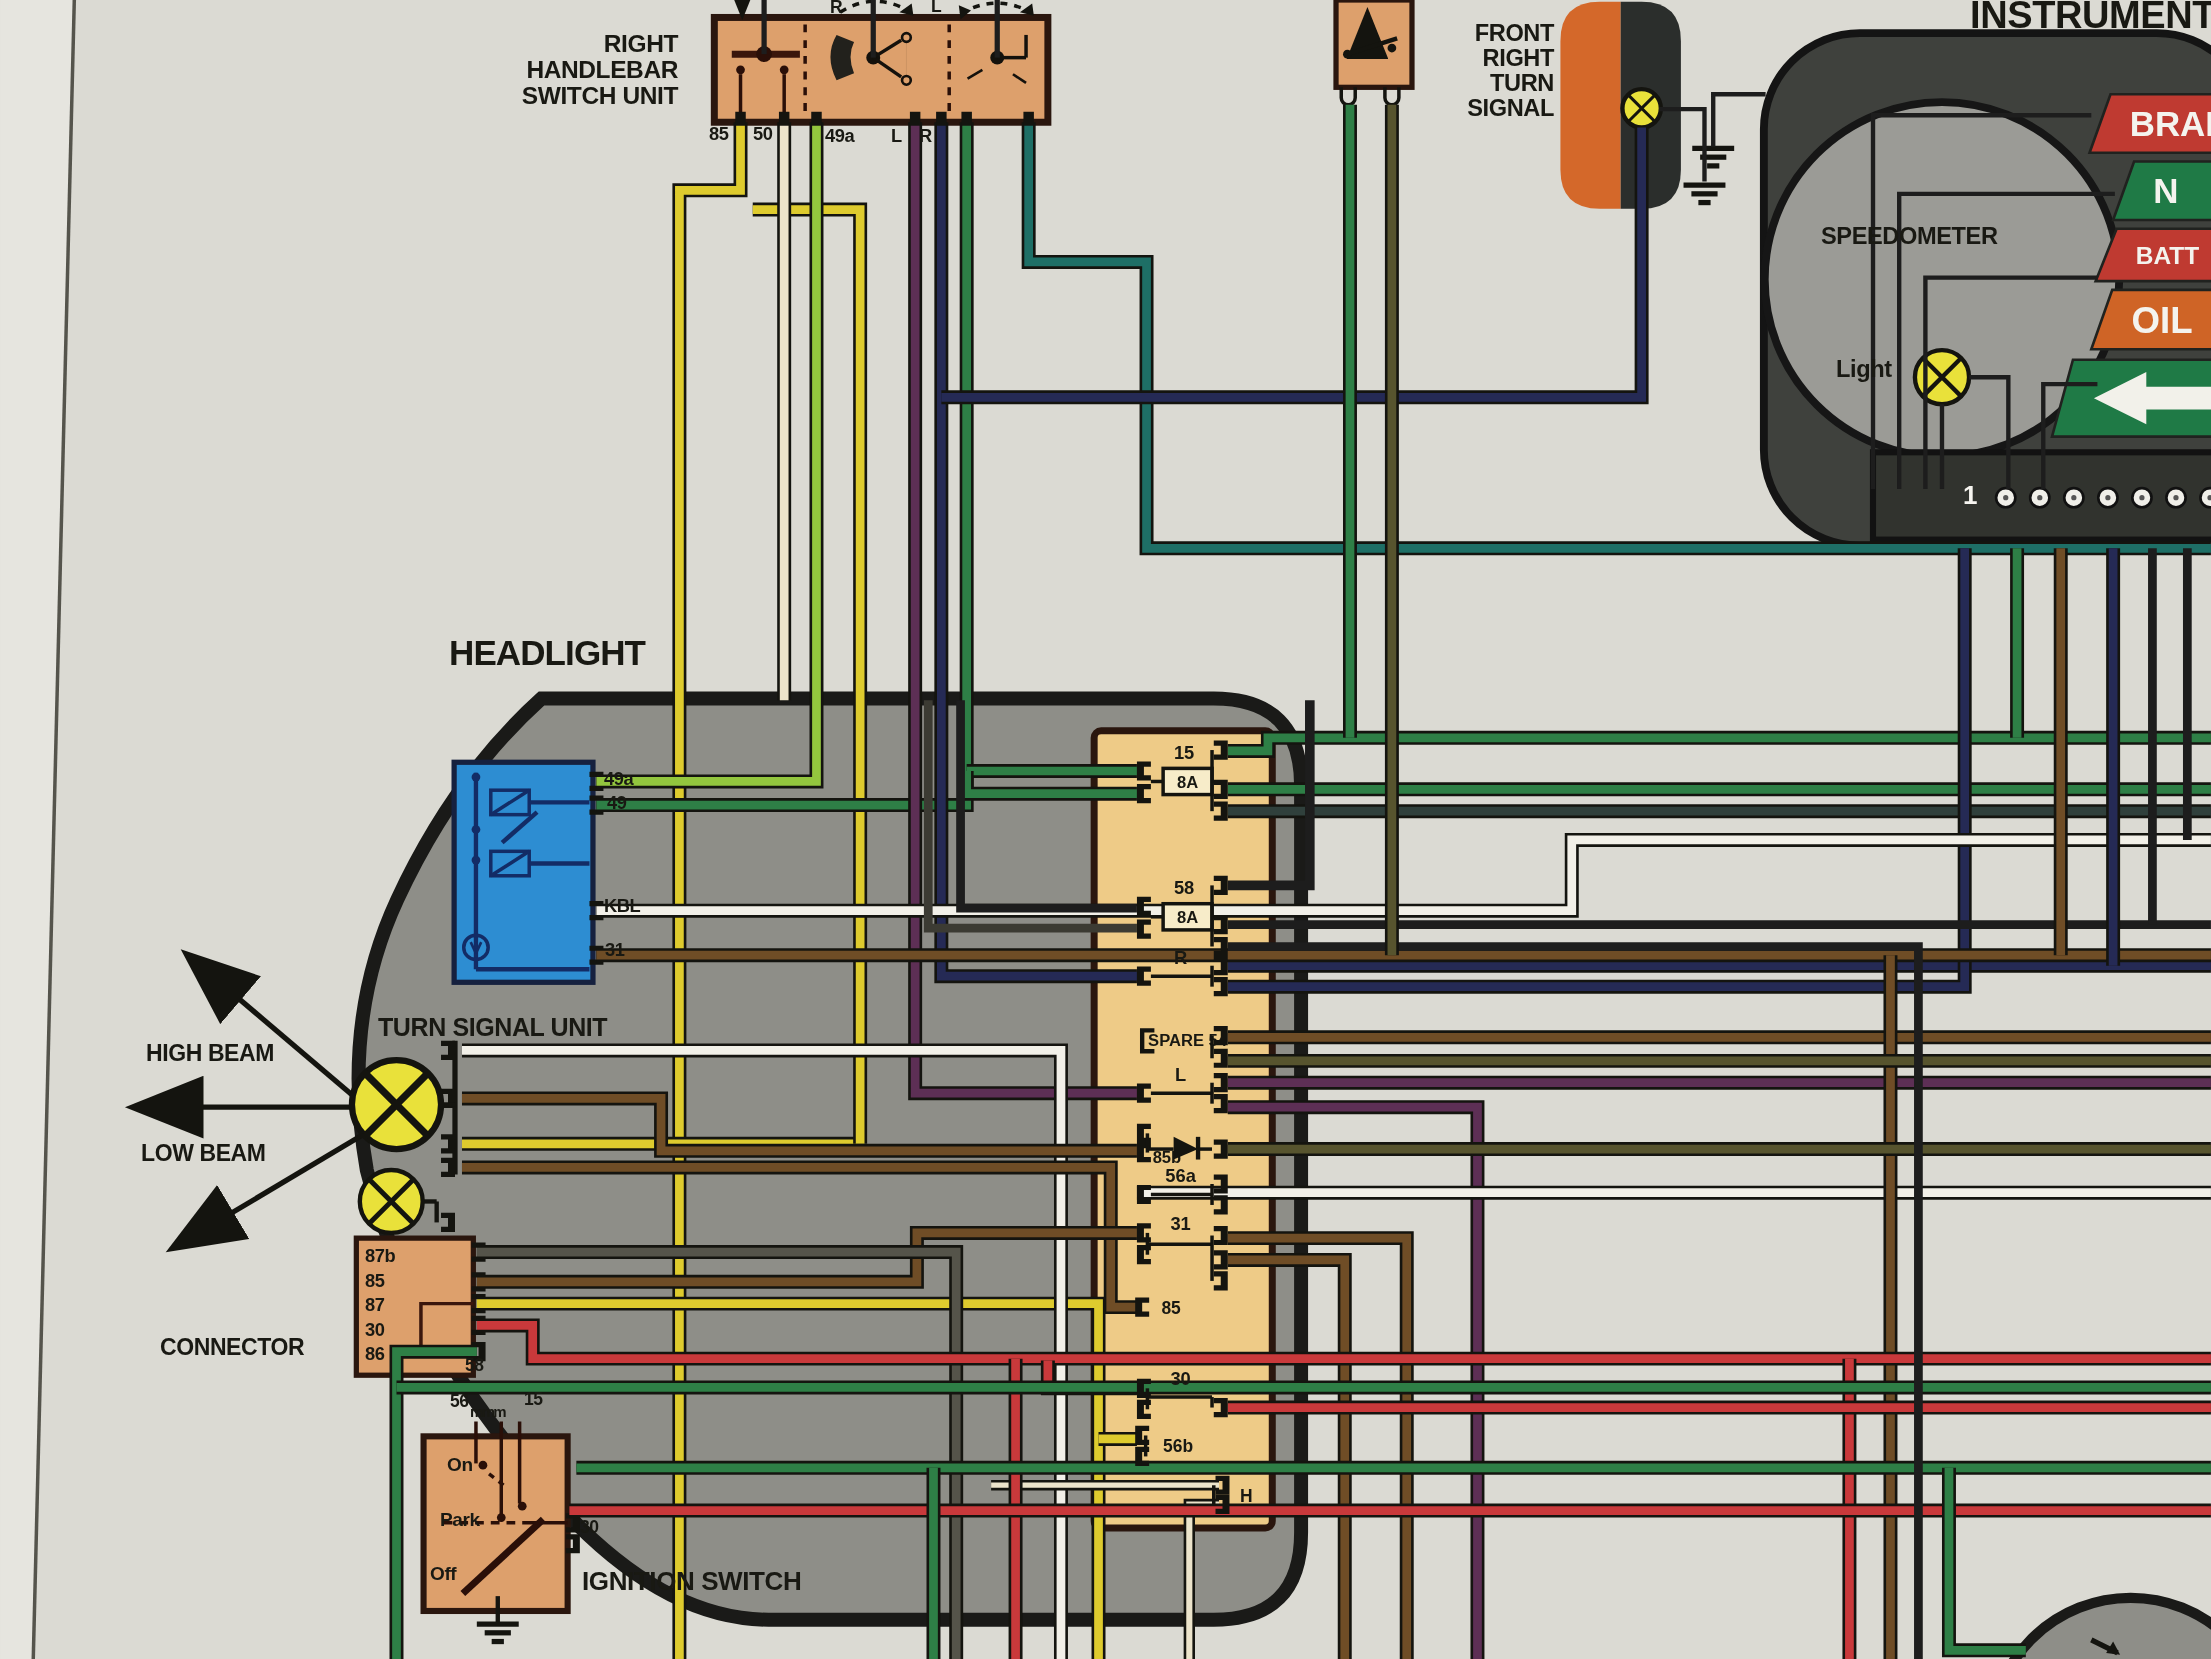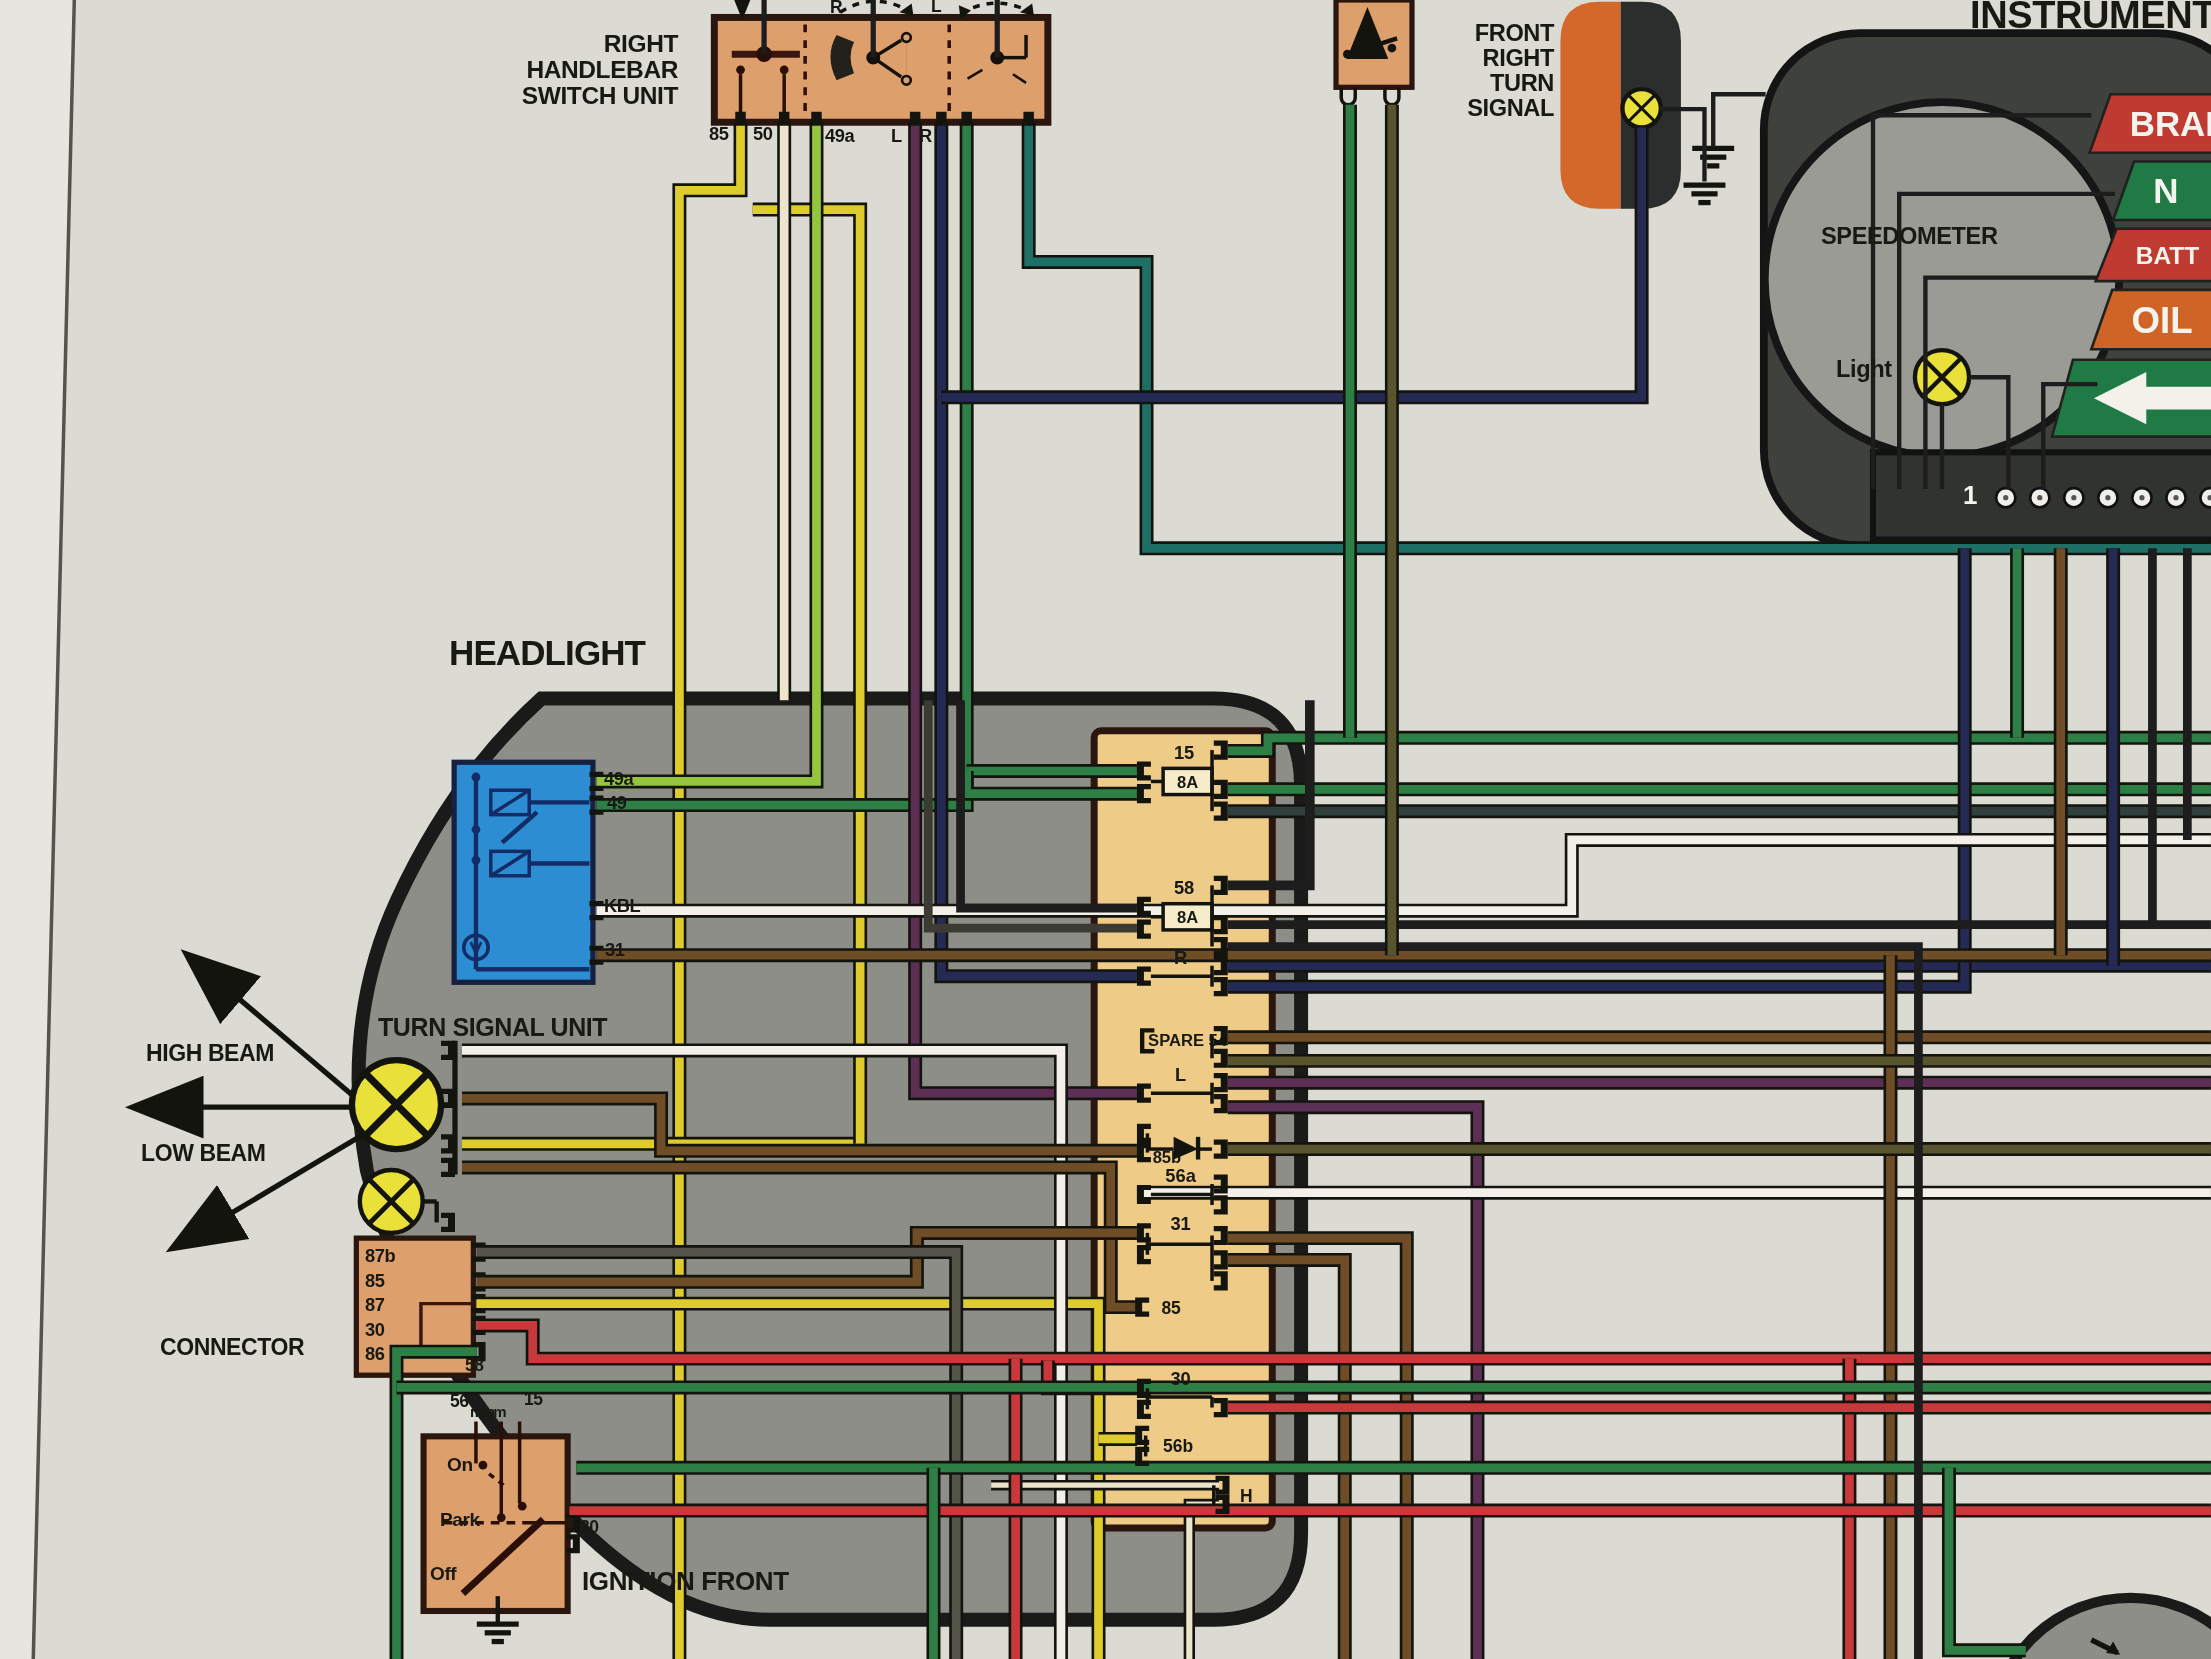--- a/index.html
+++ b/index.html
@@ -634,21 +634,21 @@
     <div class="lbl" style="left:120px;top:1335px;font-size:23px;margin-left:40px;">CONNECTOR</div>
 
     <div class="lbl" style="left:365px;top:1244px;font-size:18.3px;line-height:24.5px;">
       <span>87b</span>
       <span>85</span>
       <span>87</span>
       <span>30</span>
       <span>86</span>
     </div>
 
-    <div class="lbl" style="left:582px;top:1568px;font-size:26px;">IGNITION FRONT</div>
+    <div class="lbl" style="left:582px;top:1568px;font-size:26px;">IGNITION SWITCH</div>
     <div class="lbl" style="left:447px;top:1455px;font-size:19px;">On</div>
     <div class="lbl" style="left:440px;top:1510px;font-size:19px;">Park</div>
     <div class="lbl" style="left:430px;top:1564px;font-size:19px;">Off</div>
     <div class="lbl" style="left:465px;top:1356px;font-size:17.5px;">58</div>
     <div class="lbl" style="left:426px;top:1392px;font-size:17.5px;margin-left:24px;">56</div>
     <div class="lbl" style="left:524px;top:1390px;font-size:17.5px;">15</div>
     <div class="lbl" style="left:580px;top:1518px;font-size:17.5px;">30</div>
     <div class="lbl" style="left:470px;top:1404px;font-size:15px;letter-spacing:-1.7px;">mmm</div>
   </div>
 </div>

